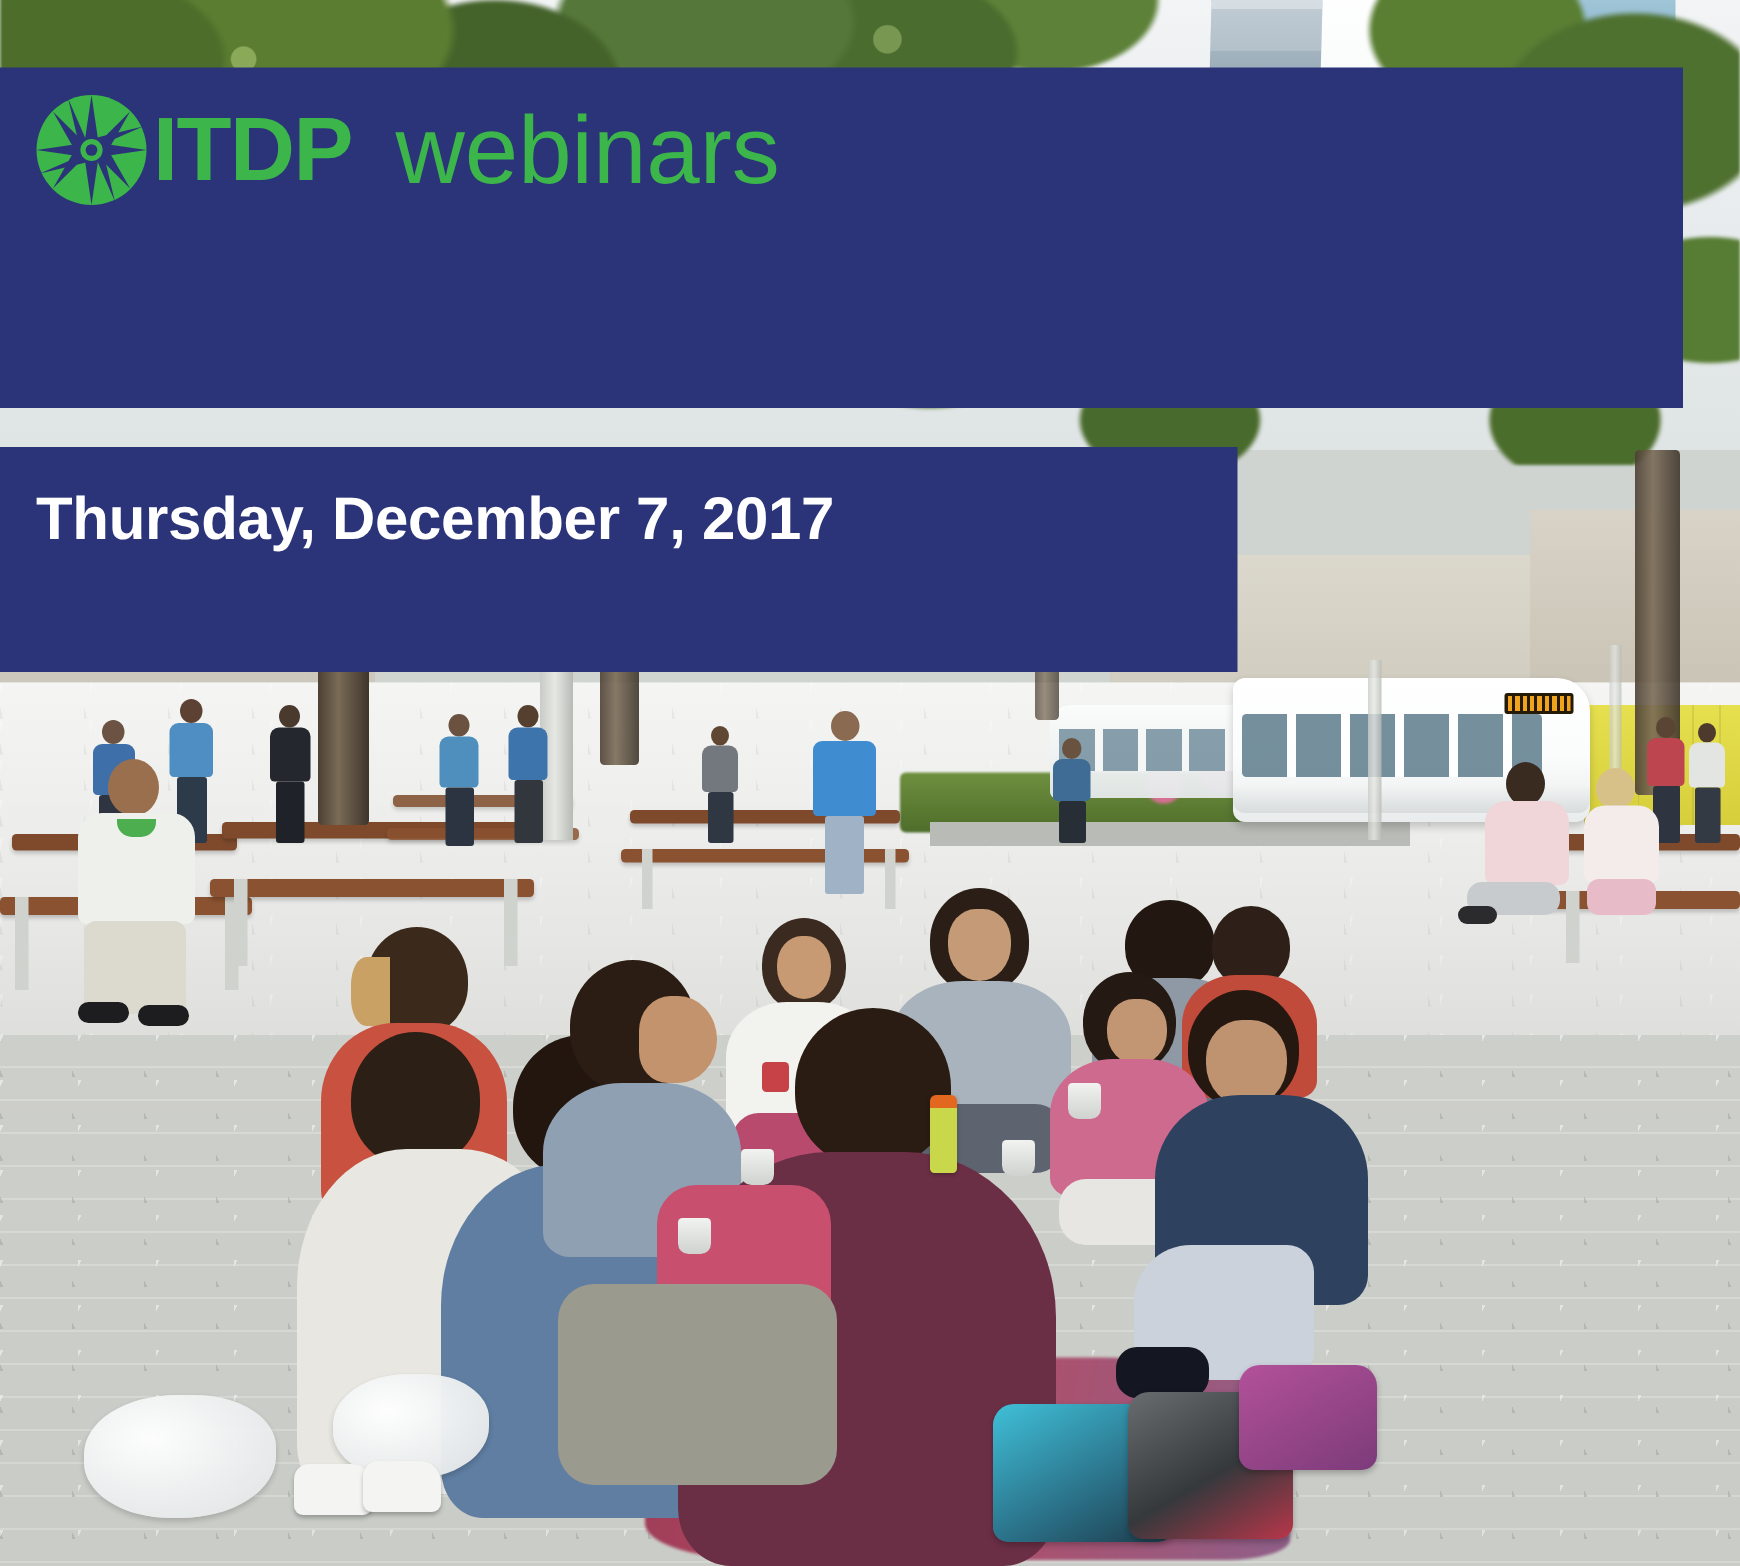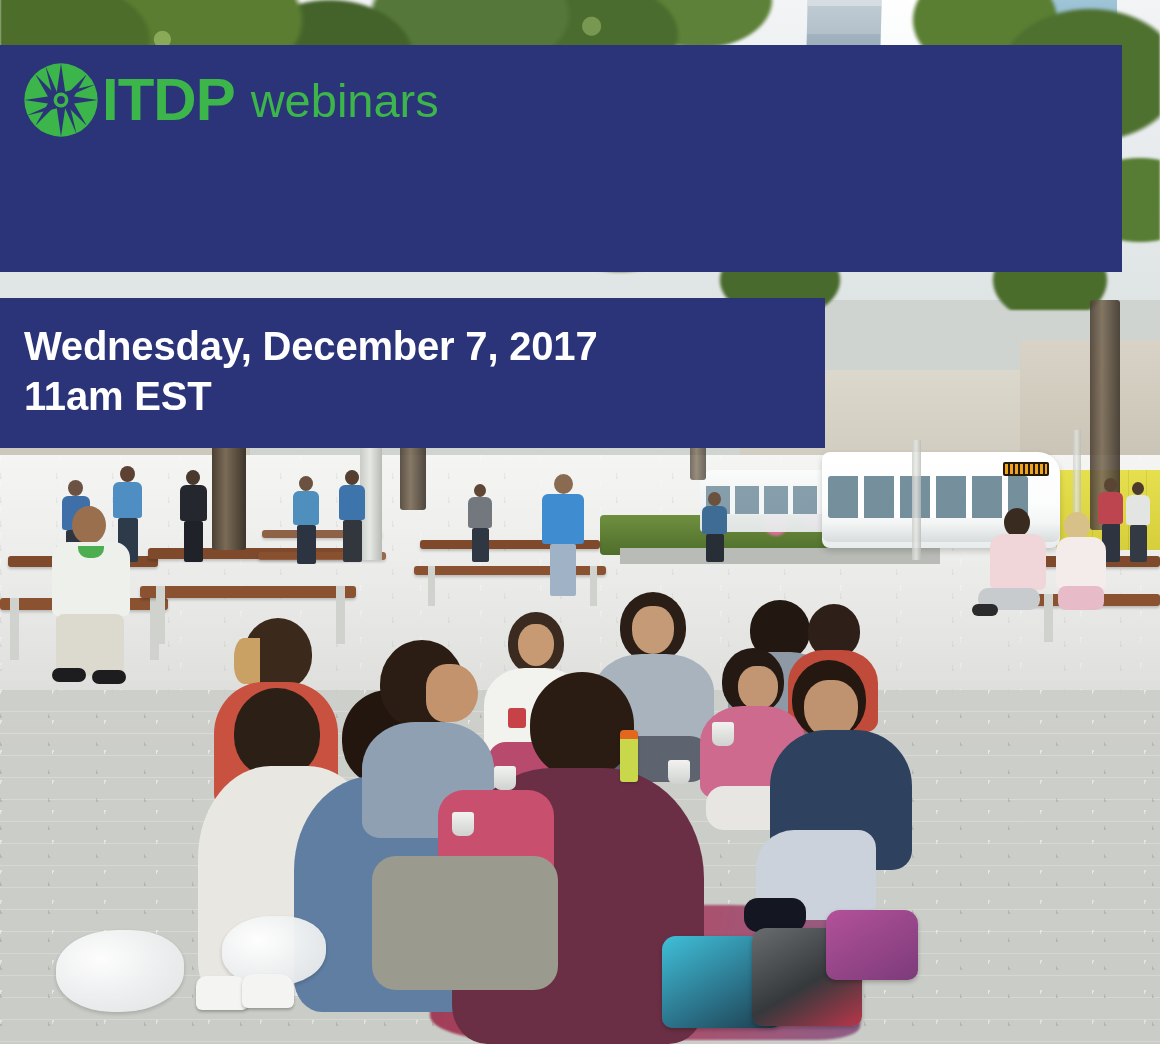--- a/index.html
+++ b/index.html
@@ -312,24 +312,24 @@
   .logo-word {
     color: #3cb54a;
     font-size: 60px;
     font-weight: 700;
     letter-spacing: -1px;
     line-height: 1;
     margin-left: -2px;
   }
   .logo-sub {
     color: #3cb54a;
-    font-size: 47px;
+    font-size: 64px;
     font-weight: 400;
     line-height: 1;
-    margin-left: 12px;
+    margin-left: 25px;
   }
 
   .banner-title {
     position: absolute;
     left: 24px;
     top: 128px;
     color: #ffffff;
     font-size: 46px;
     font-weight: 700;
     letter-spacing: -0.5px;
@@ -608,17 +608,16 @@
         <circle cx="50" cy="50" r="9.5" fill="#3cb54a"></circle>
         <circle cx="50" cy="50" r="5" fill="#2b3478"></circle>
       </svg>
       <span class="logo-word">ITDP</span>
       <span class="logo-sub">webinars</span>
     </div>
 
   </div>
 
   <div class="banner" id="banner-date">
-    <div class="date-line" id="date-line-1">Wednesday, December 7, 2017</div>
-    <div class="date-line" id="date-line-2">11am EST</div>
+    <div class="date-line" id="date-line-1">Thursday, December 7, 2017</div>
   </div>
 
 </div>
 
 </body></html>

